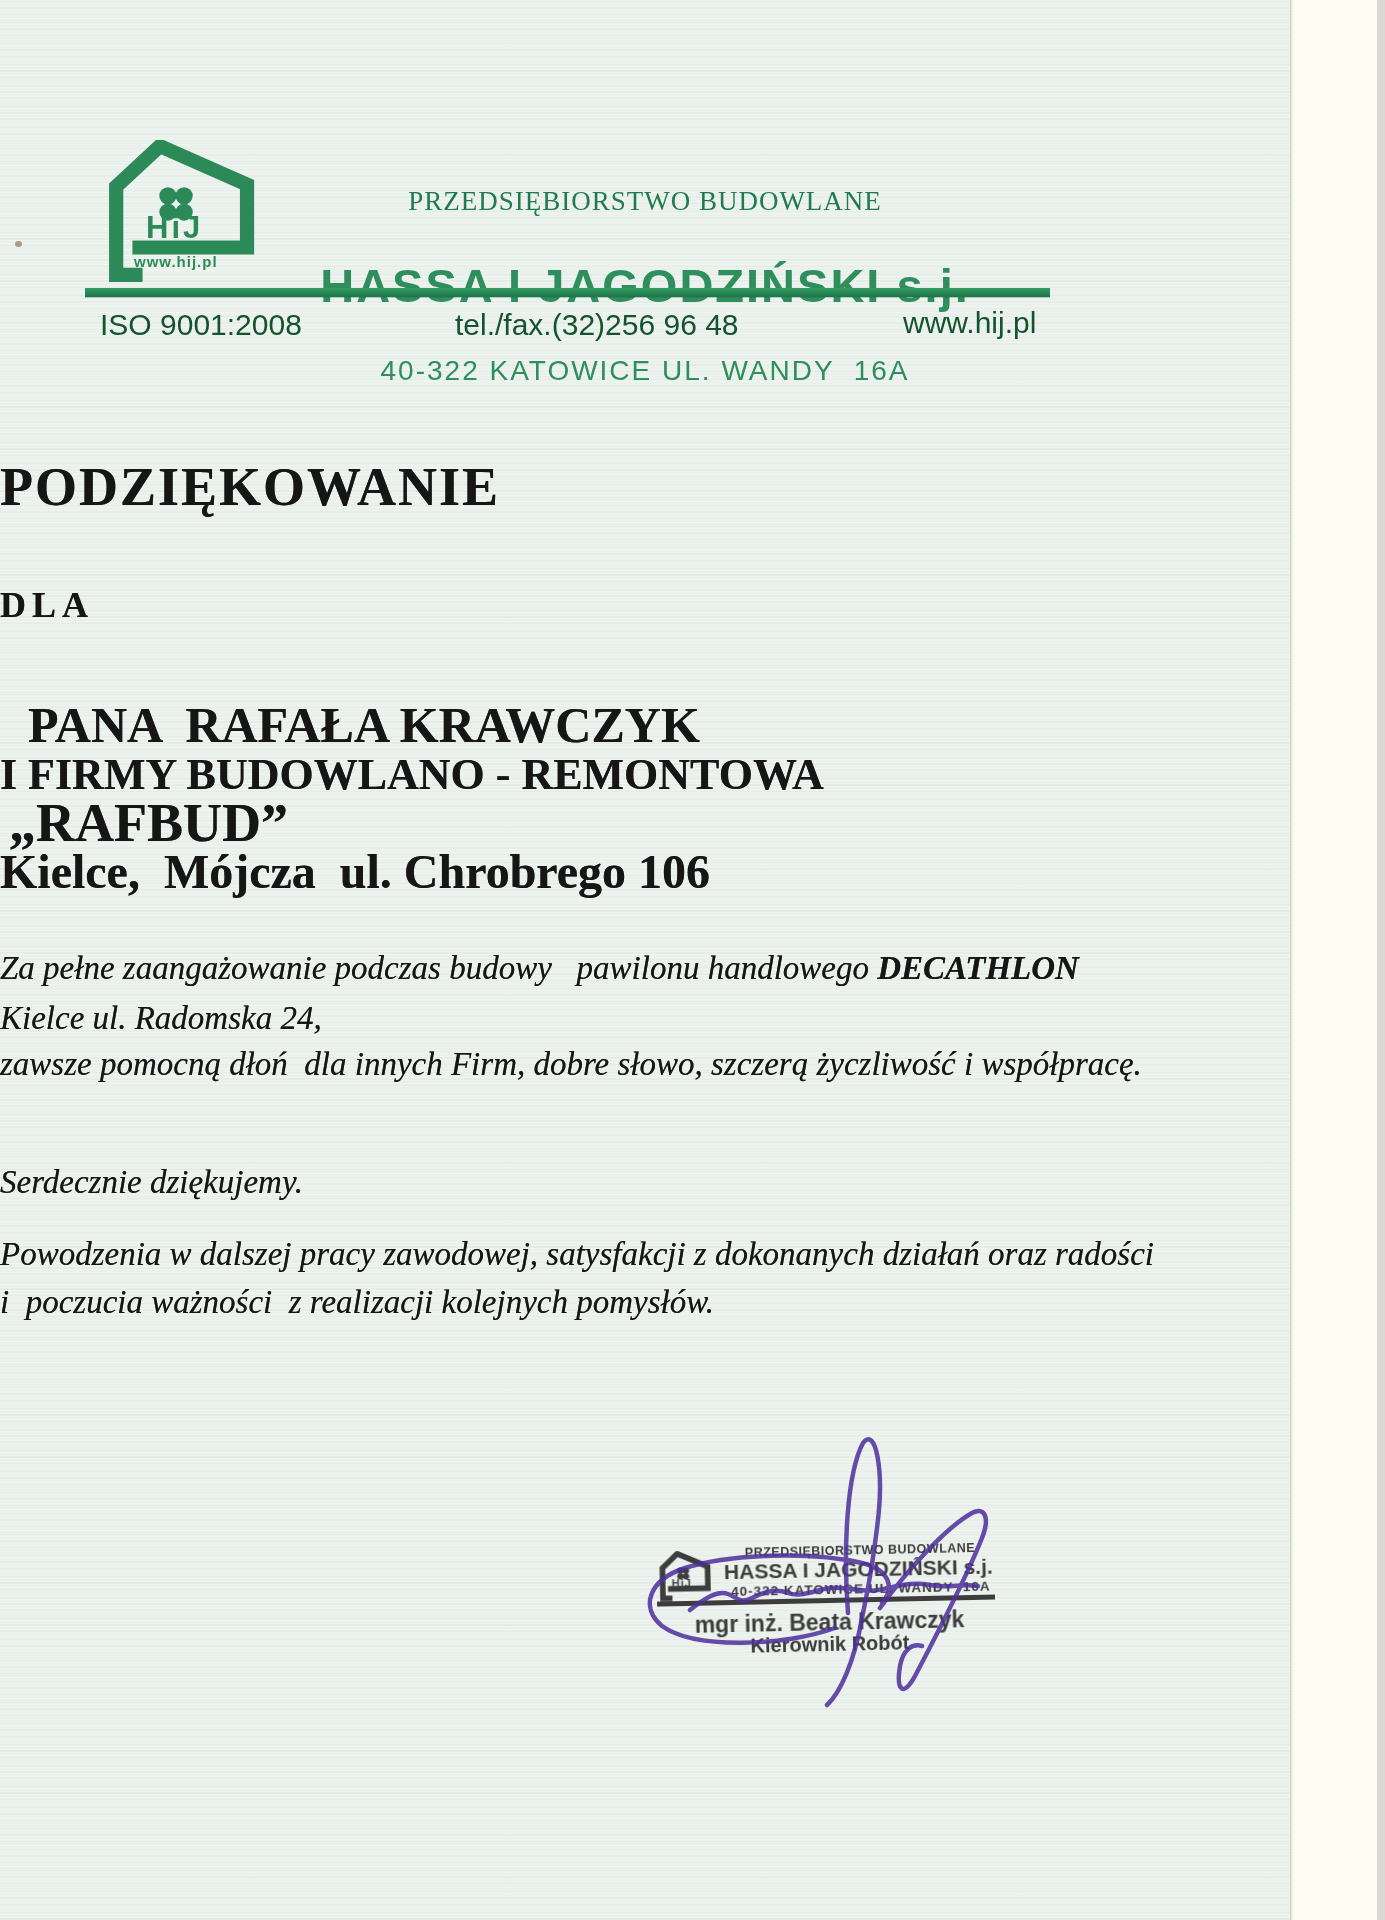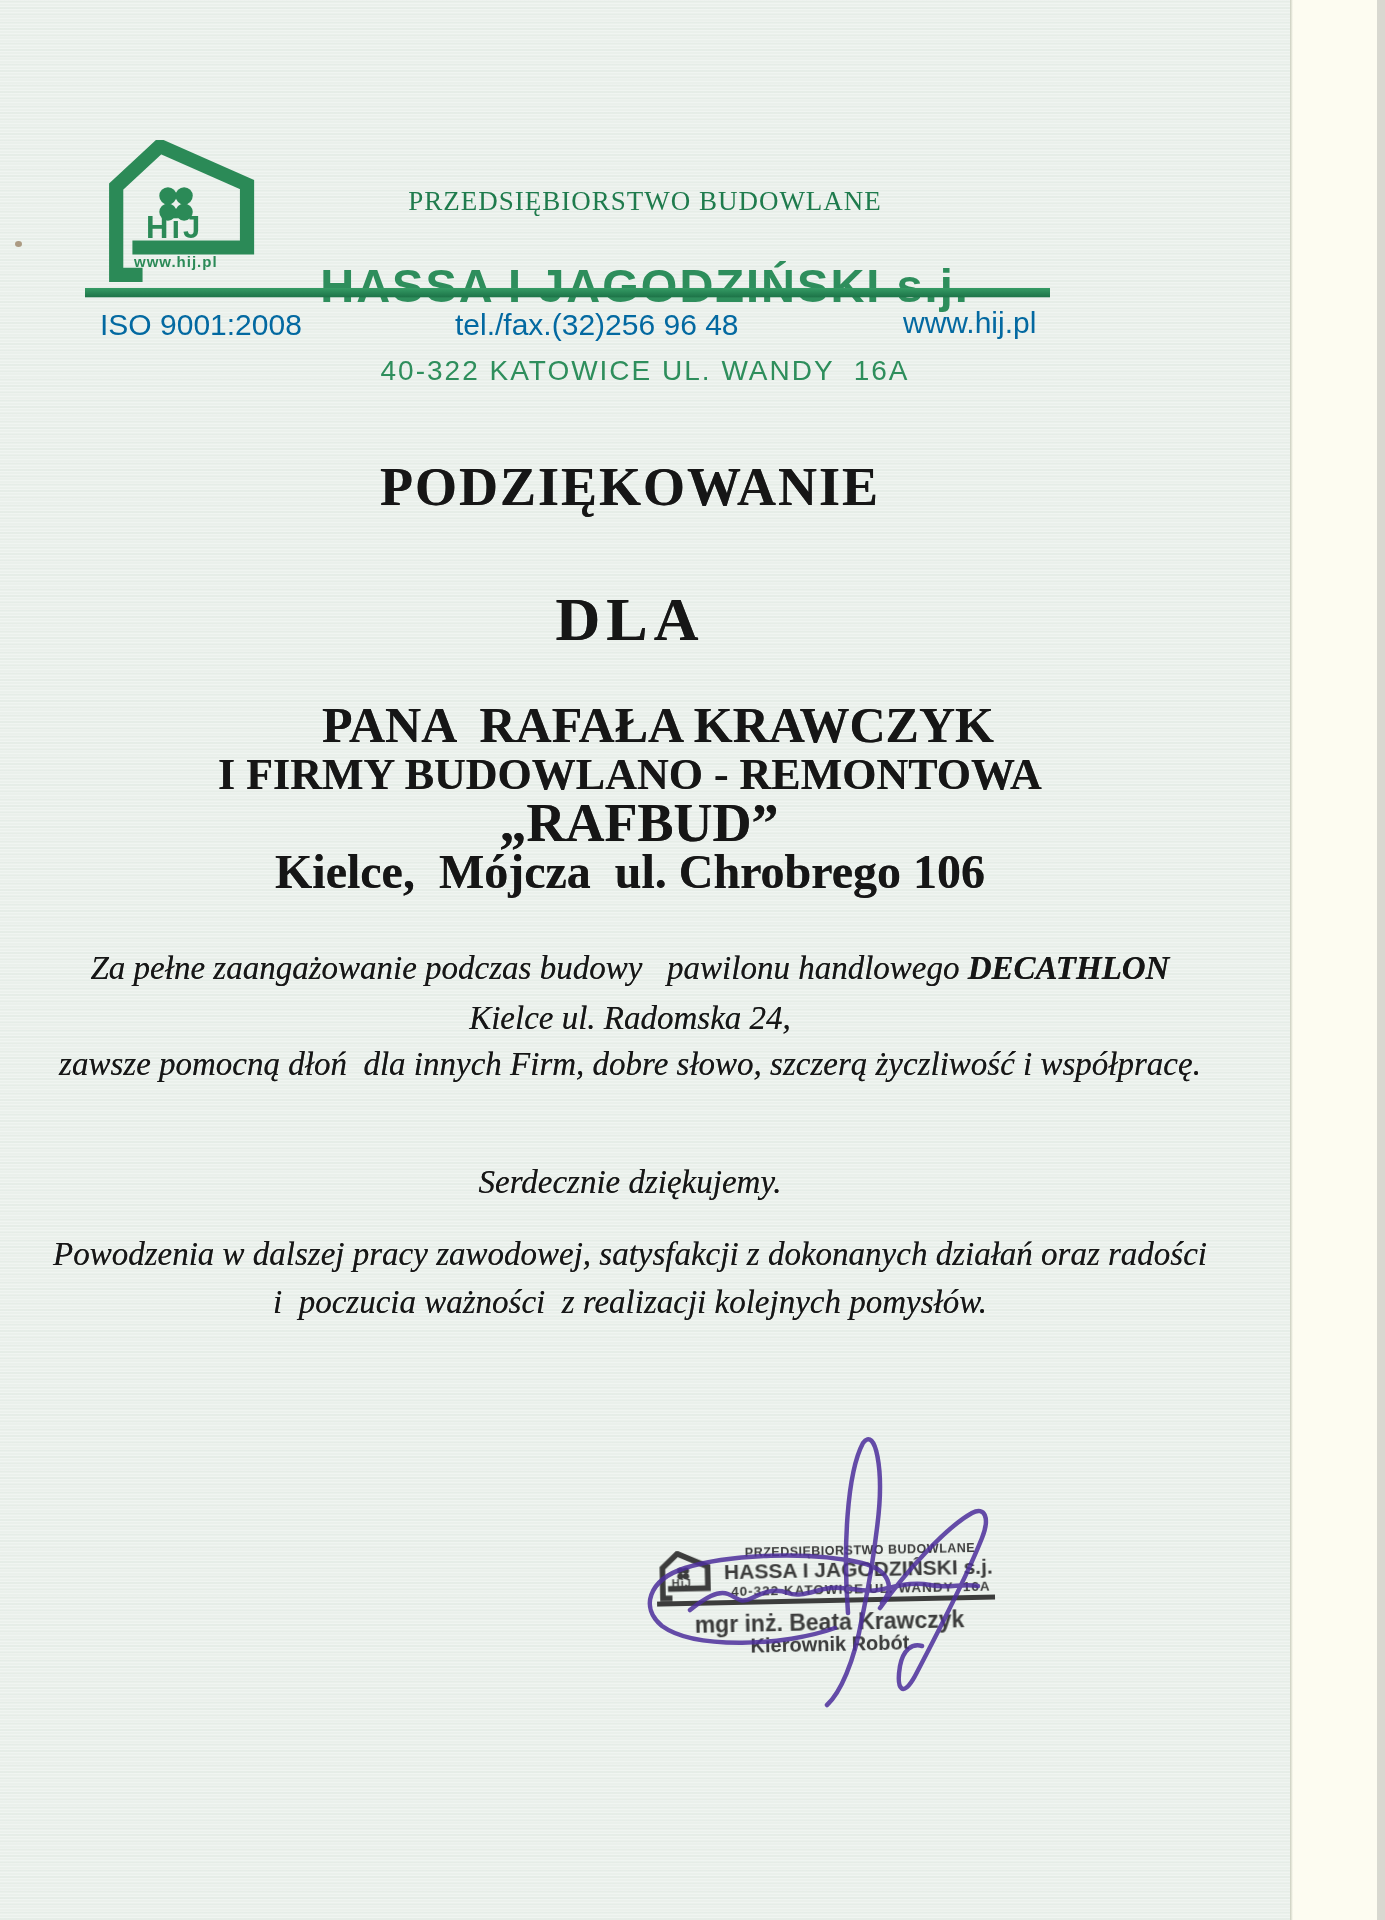--- a/index.html
+++ b/index.html
@@ -55,33 +55,33 @@
     font-size:28px;letter-spacing:2px;color:#2e8e5c;
   }
   .green-rule{
     position:absolute;left:85px;top:288px;width:965px;height:9px;
     background:linear-gradient(180deg,#359c65,#1d7448);
     box-shadow:0 1px 0 rgba(30,110,70,.3);
   }
   .head-meta span{
     position:absolute;
     font-family:"Liberation Sans","DejaVu Sans",sans-serif;
-    font-size:30px;color:#0369a1;white-space:pre-wrap;
+    font-size:30px;color:#14532d;white-space:pre-wrap;
   }
   .meta-iso{left:100px;top:308px;}
   .meta-phone{left:455px;top:308px;}
   .meta-site{left:903px;top:306px;}
 
   
   .cline{
-    position:absolute;left:0;width:1260px;text-align:center;white-space:pre-wrap;
+    position:absolute;left:0;width:1260px;white-space:pre-wrap;
     text-shadow:0 0 .6px rgba(10,10,10,.7);
   }
   .title    {top:456px;font-size:54px;font-weight:bold;letter-spacing:2px;}
-  .dla      {top:584px;font-size:62px;font-weight:bold;letter-spacing:6px;}
+  .dla      {top:584px;font-size:36px;font-weight:bold;letter-spacing:6px;}
   .rec1     {top:696px;font-size:50px;font-weight:bold;padding-left:28px;}
   .rec2     {top:749px;font-size:44px;font-weight:bold;}
   .rec3     {top:792px;font-size:54px;font-weight:bold;padding-left:9px;}
   .rec4     {top:844px;font-size:48px;font-weight:bold;}
   .iline    {font-size:33px;font-style:italic;}
   .b1{top:950px;} .b2{top:1000px;} .b3{top:1046px;}
   .b4{top:1164px;} .b5{top:1236px;} .b6{top:1284px;}
   .iline b{font-style:italic;}
 
   

